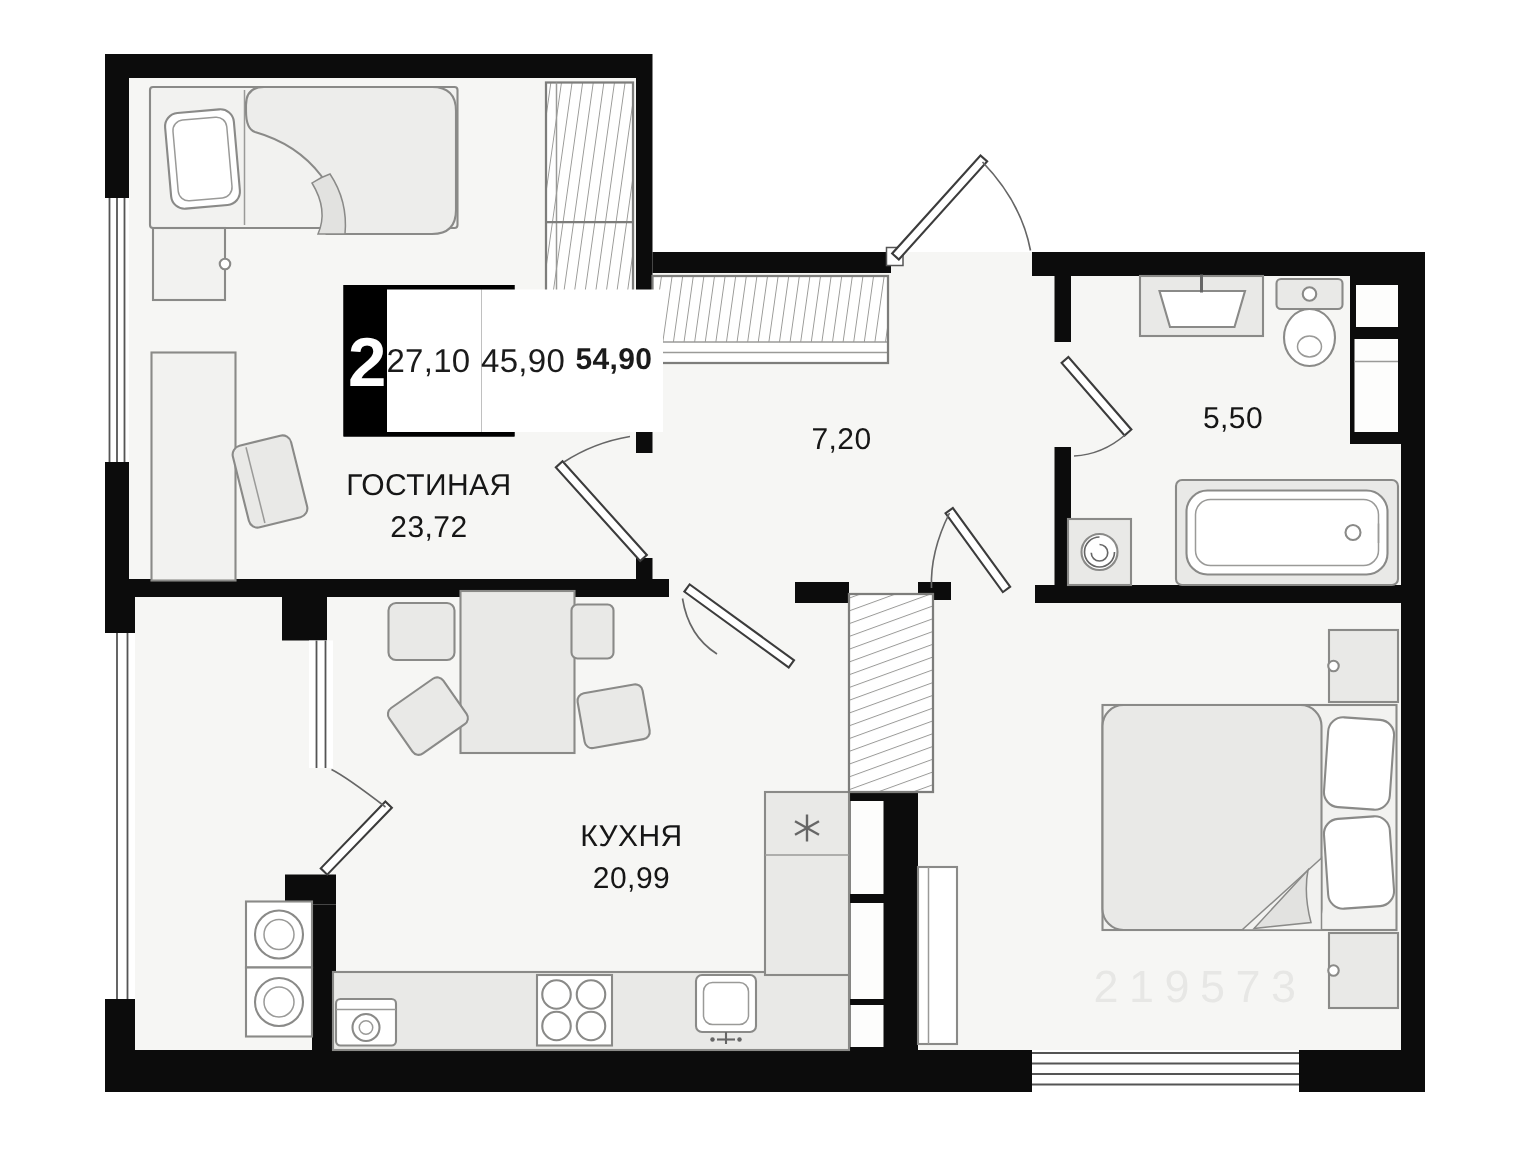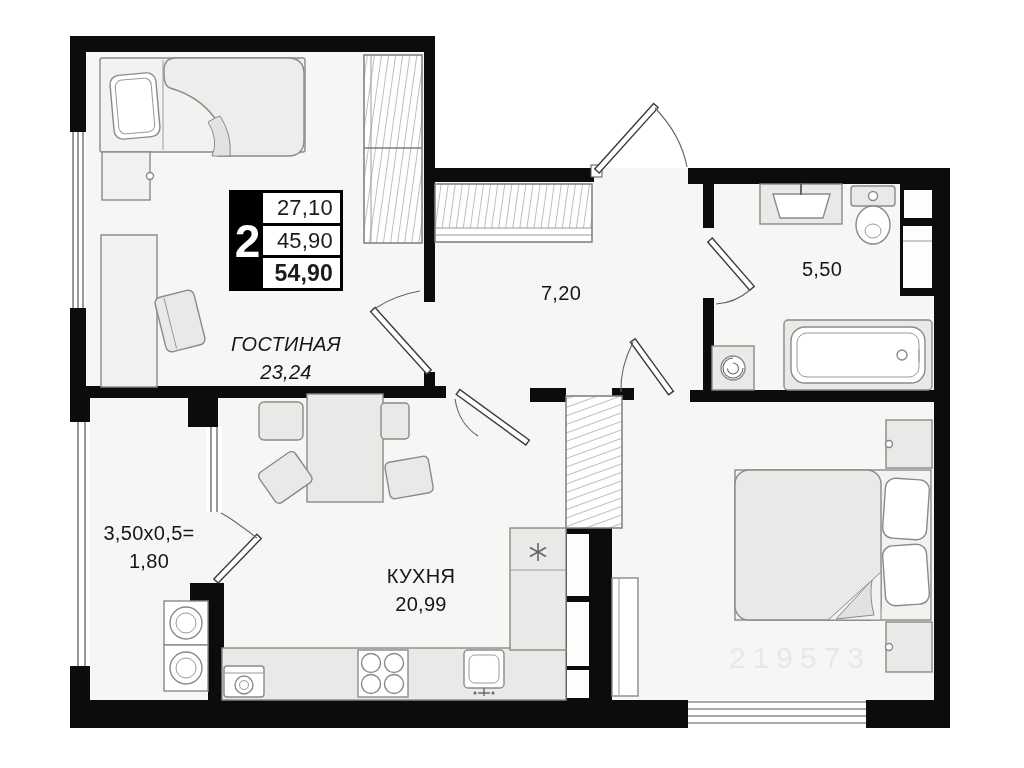--- a/index.html
+++ b/index.html
@@ -34,26 +34,26 @@
   .info-box{
     position:absolute;left:229px;top:190px;width:114px;height:101px;
     background:#000;border:3px solid #000;box-sizing:border-box;
     display:flex;
   }
   .info-left{
     width:31px;background:#000;color:#fff;
     display:flex;align-items:center;justify-content:center;
     font-size:46px;font-weight:700;
   }
-  .info-rows{flex:1;display:flex;flex-direction:column;row-gap:3px;}
+  .info-rows{flex:1;display:flex;flex-direction:row;row-gap:3px;}
   .info-row{
     flex:1;background:#fff;display:flex;align-items:center;justify-content:flex-end;
     padding-right:7px;font-size:22px;letter-spacing:.2px;
   }
-  .info-row.total{font-weight:700;font-size:23px;}
+  .info-row.total{font-weight:700;font-size:20px;}
 </style>
 </head>
 <body>
 
 <div class="stage">
 <svg width="1024" height="768" viewBox="0 0 1024 768">
   <defs>
     <pattern id="hSteep" width="7" height="7" patternUnits="userSpaceOnUse" patternTransform="rotate(8)">
       <line x1="0" y1="0" x2="0" y2="7" stroke="#9b9b99" stroke-width="1.3"></line>
     </pattern>
@@ -313,36 +313,32 @@
 
   <div class="info-box">
     <div class="info-left">2</div>
     <div class="info-rows">
       <div class="info-row">27,10</div>
       <div class="info-row">45,90</div>
       <div class="info-row total">54,90</div>
     </div>
   </div>
 
-  <div class="room-label" style="left:286px;top:358px;font-style:italic;">
+  <div class="room-label" style="left:286px;top:338px;">
     <div>ГОСТИНАЯ</div>
-    <div>23,24</div>
+    <div>23,72</div>
   </div>
 
   <div class="room-label" style="left:561px;top:293px;">
     <div>7,20</div>
   </div>
 
-  <div class="room-label" style="left:822px;top:269px;">
+  <div class="room-label" style="left:822px;top:279px;">
     <div>5,50</div>
   </div>
 
-  <div class="room-label" style="left:149px;top:547px;">
-    <div>3,50x0,5=</div>
-    <div>1,80</div>
-  </div>
-
-  <div class="room-label" style="left:421px;top:590px;">
+
+  <div class="room-label" style="left:421px;top:572px;">
     <div>КУХНЯ</div>
     <div>20,99</div>
   </div>
 
 </div>
 
 </body></html>

